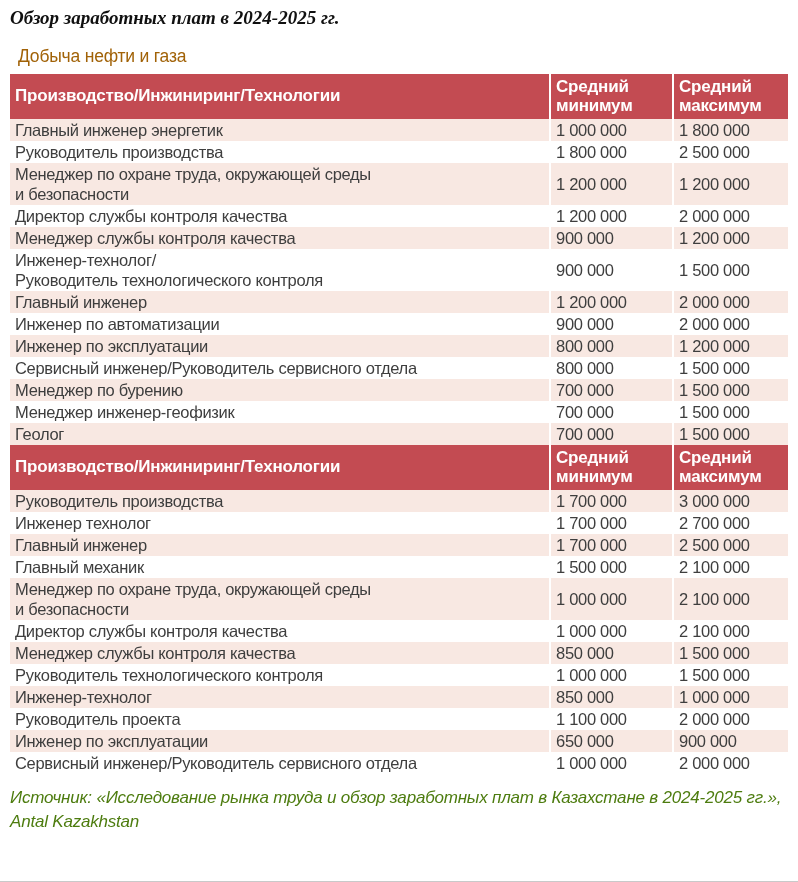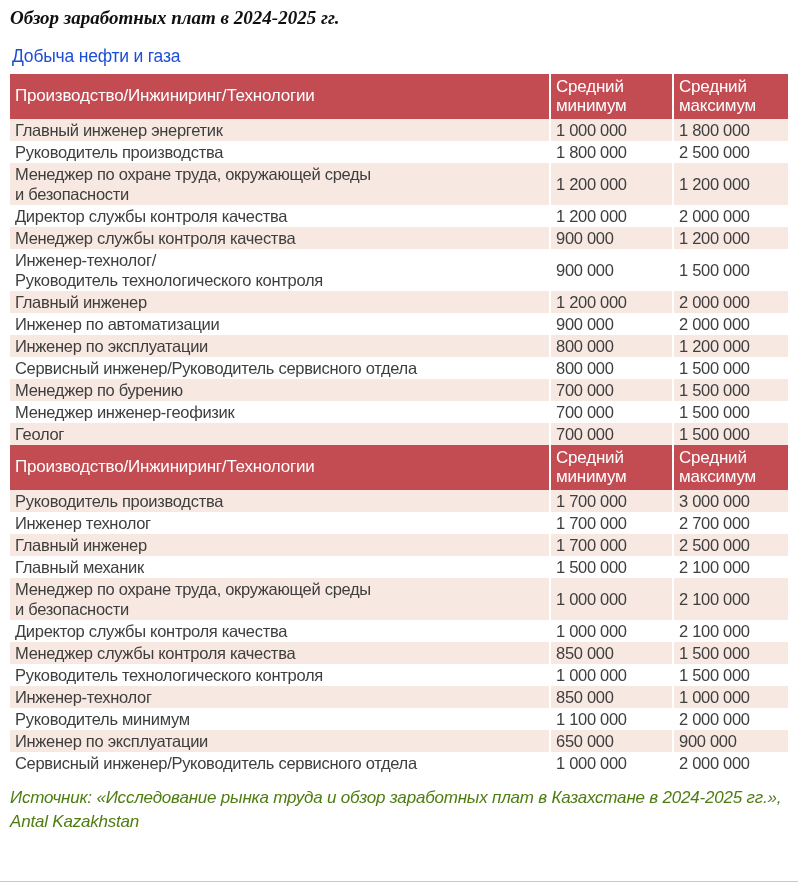--- a/index.html
+++ b/index.html
@@ -27,38 +27,38 @@
     font-weight: bold;
     font-size: 19px;
     color: #101010;
     margin: 3px 0 0 0;
     letter-spacing: 0;
   }
 
   .section-heading {
     font-size: 17.5px;
     font-weight: 400;
-    color: #1d4ed8;
-    margin: 17px 0 7px 2px;
+    color: #a16207;
+    margin: 17px 0 7px 8px;
     letter-spacing: -0.2px;
   }
 
   table.salary-table {
     border-collapse: collapse;
     table-layout: fixed;
     width: 778px;
   }
   .salary-table col.c0 { width: 540px; }
   .salary-table col.c1 { width: 123px; }
   .salary-table col.c2 { width: 115px; }
 
   .salary-table th {
     background: var(--header-bg);
     color: var(--header-text);
-    font-weight: 400;
+    font-weight: 700;
     font-size: 17px;
     line-height: 19px;
     text-align: left;
     vertical-align: middle;
     height: 45px;
     padding: 2px 5px 4px 5px;
     letter-spacing: -0.2px;
   }
   .salary-table th:nth-child(n+2),
   .salary-table td:nth-child(n+2) {
@@ -241,21 +241,21 @@
               <td class="col0">Руководитель технологического контроля</td>
               <td class="col1">1 000 000</td>
               <td class="col2">1 500 000</td>
             </tr>
             <tr>
               <td class="col0">Инженер-технолог</td>
               <td class="col1">850 000</td>
               <td class="col2">1 000 000</td>
             </tr>
             <tr>
-              <td class="col0">Руководитель минимум</td>
+              <td class="col0">Руководитель проекта</td>
               <td class="col1">1 100 000</td>
               <td class="col2">2 000 000</td>
             </tr>
             <tr>
               <td class="col0">Инженер по эксплуатации</td>
               <td class="col1">650 000</td>
               <td class="col2">900 000</td>
             </tr>
             <tr>
               <td class="col0">Сервисный инженер/Руководитель сервисного отдела</td>

